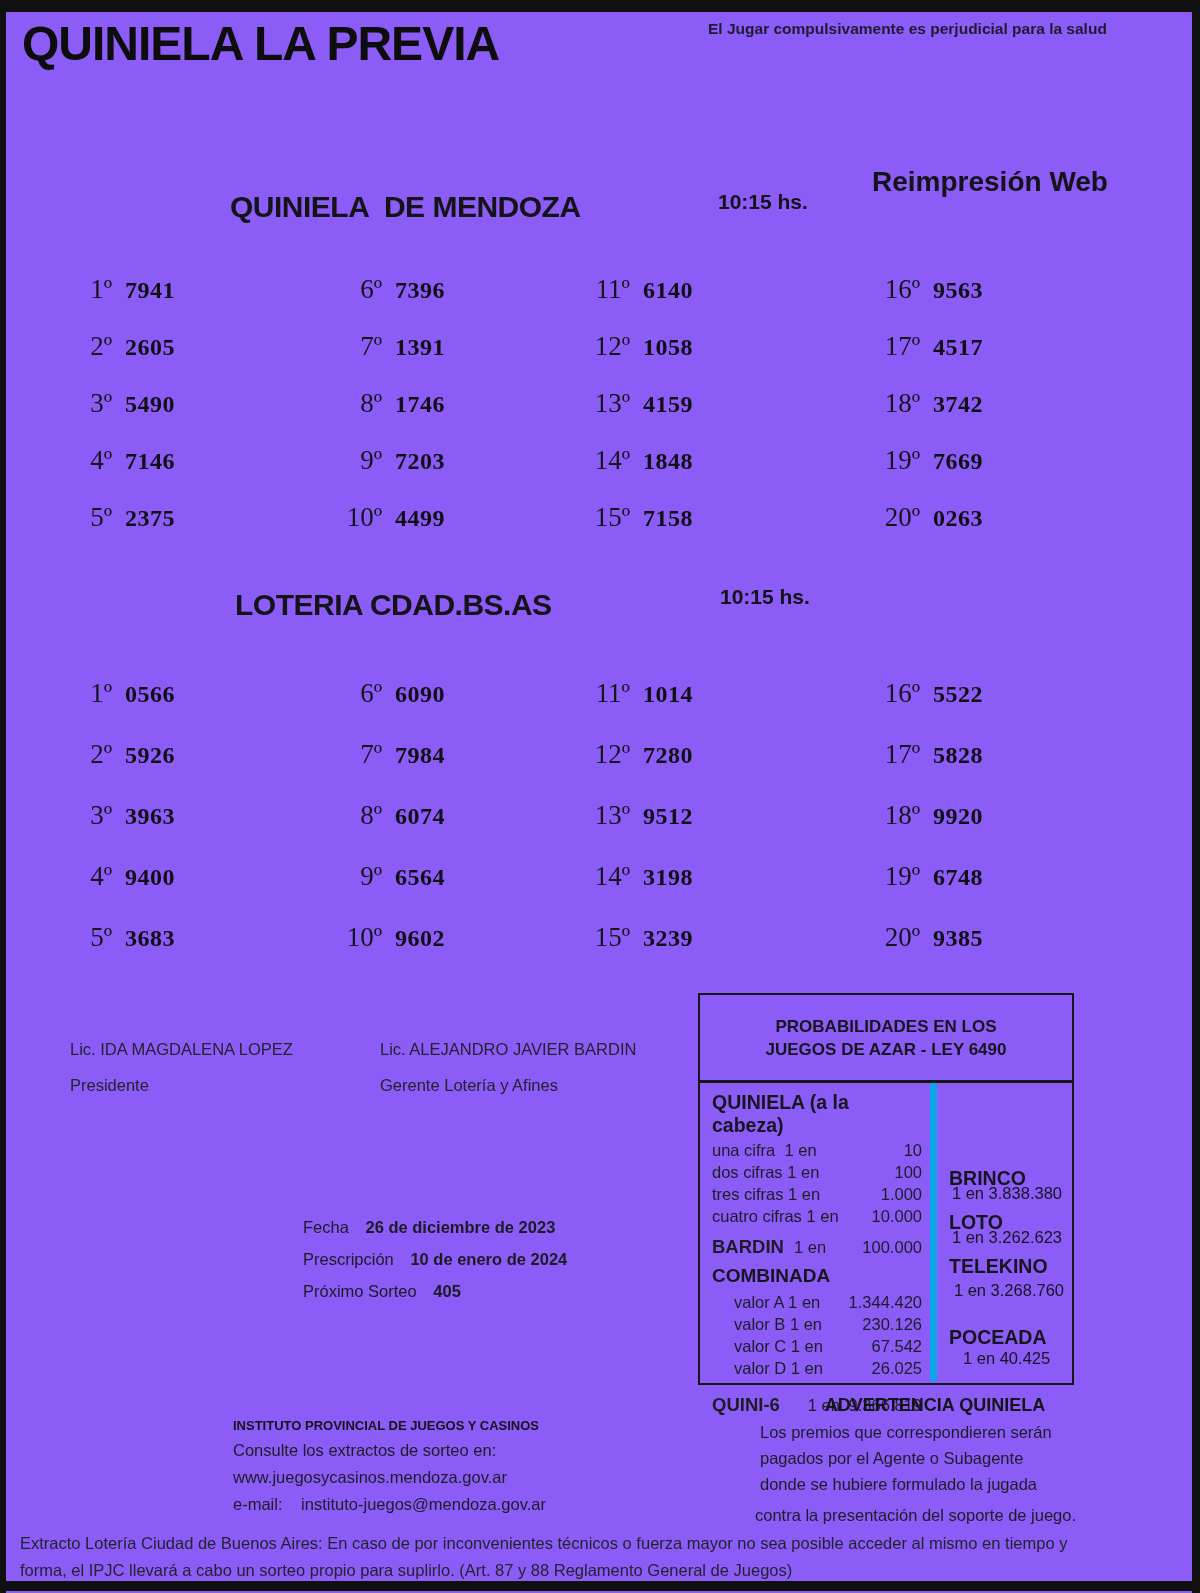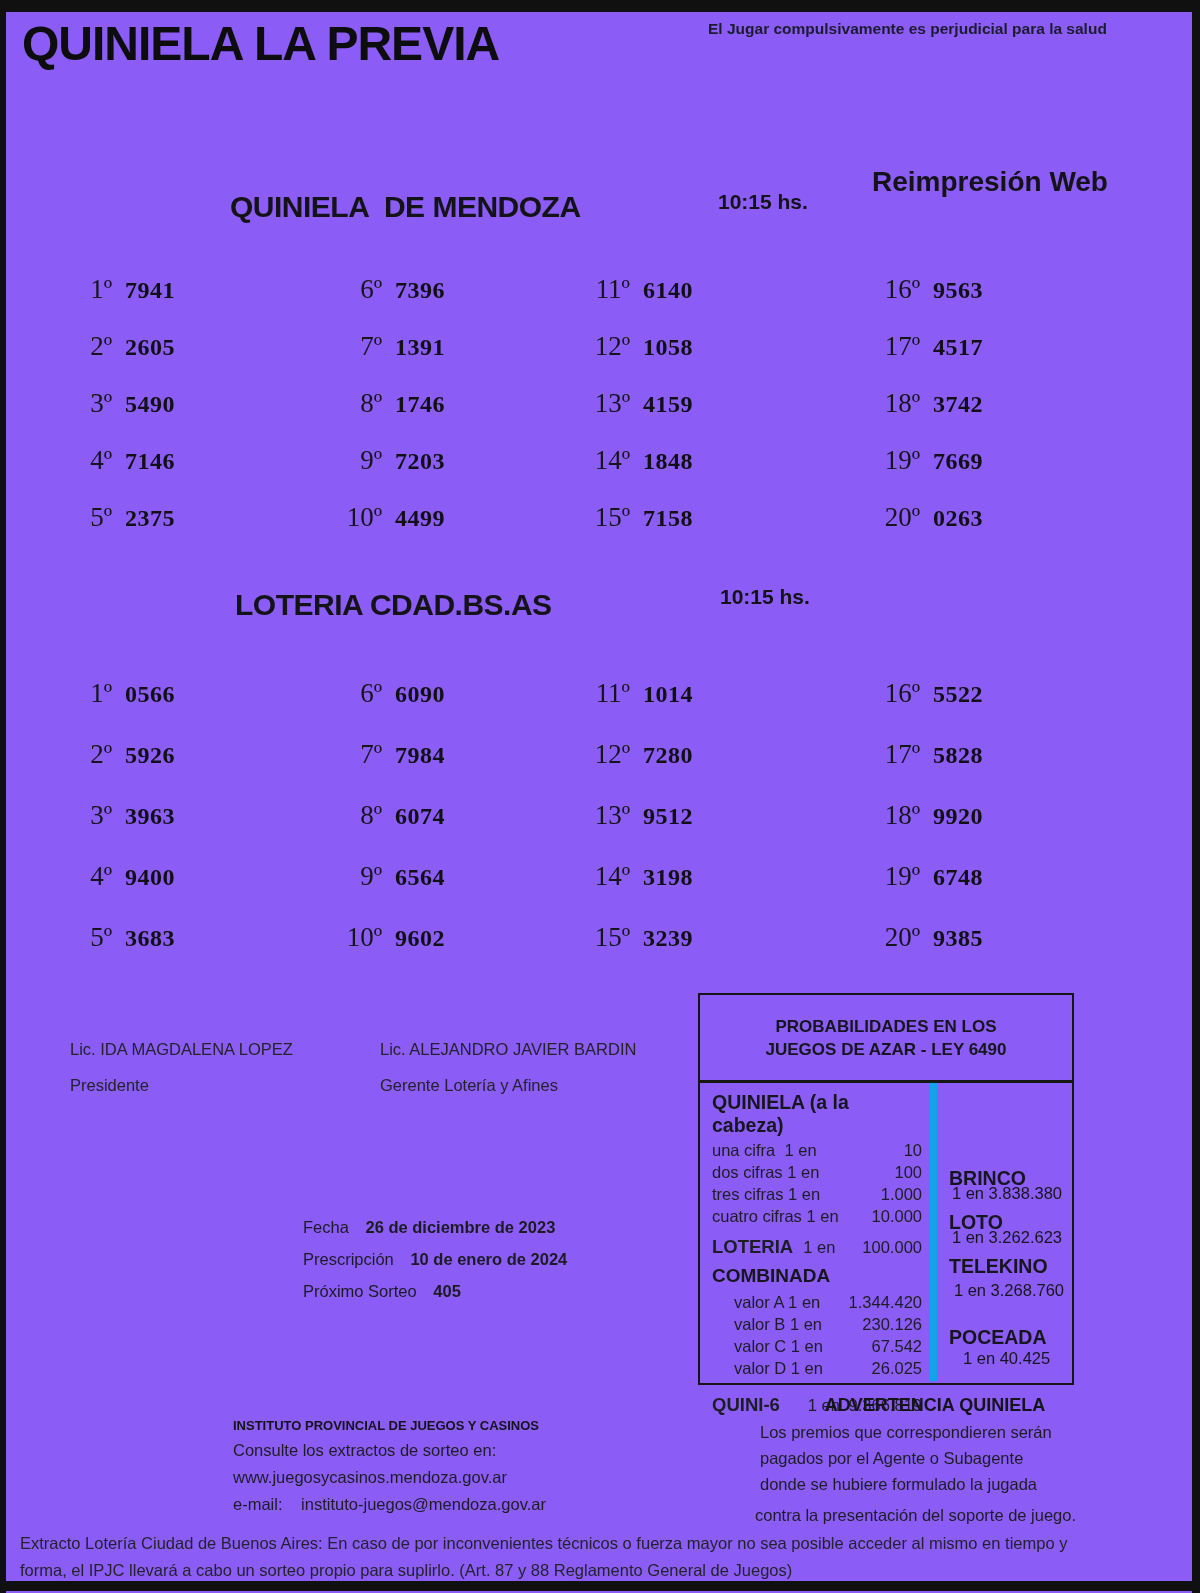--- a/index.html
+++ b/index.html
@@ -342,21 +342,21 @@
         </div>
         <div class="p-row">
           <span class="p-lbl">tres cifras 1 en</span>
           <span class="p-val">1.000</span>
         </div>
         <div class="p-row">
           <span class="p-lbl">cuatro cifras 1 en</span>
           <span class="p-val">10.000</span>
         </div>
         <div class="p-row" id="loteria-row">
-          <span class="p-lbl p-bold">LOTERIA</span>
+          <span class="p-lbl p-bold">BARDIN</span>
           <span class="p-mid">1 en</span>
           <span class="p-val">100.000</span>
         </div>
         <div id="combinada-header">COMBINADA</div>
         <div class="p-row indent">
           <span class="p-lbl">valor A 1 en</span>
           <span class="p-val">1.344.420</span>
         </div>
         <div class="p-row indent">
           <span class="p-lbl">valor B 1 en</span>

